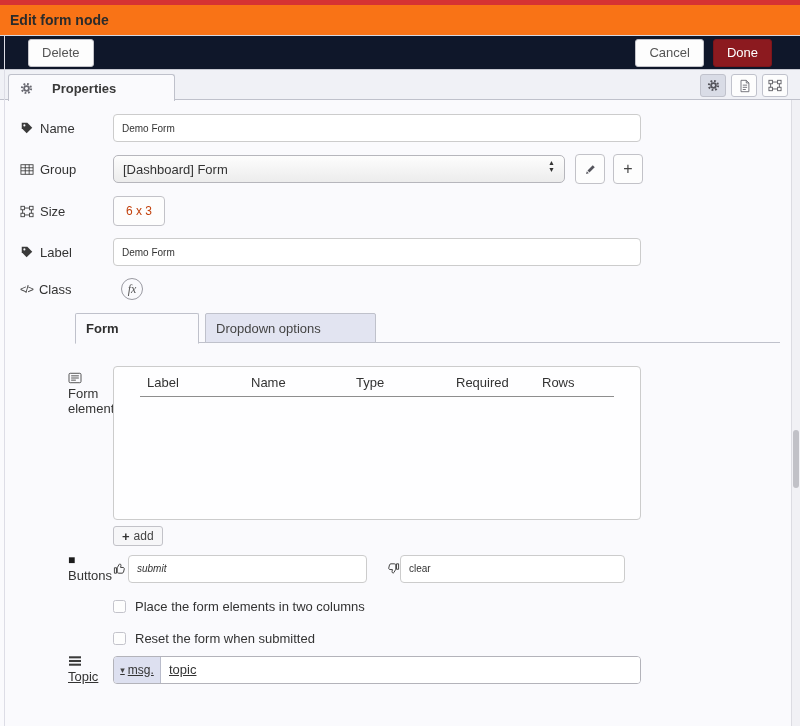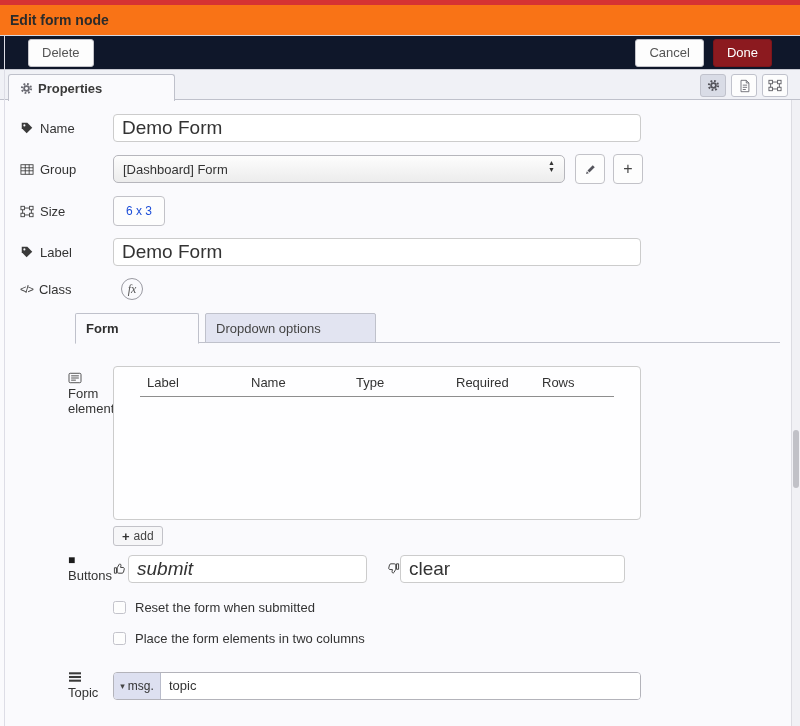--- a/index.html
+++ b/index.html
@@ -27,21 +27,21 @@
   .btn-done { background:#8c1a1f; border-color:#7c151a; color:#fff; }
   .toolbar-spacer { flex:1; }
   .btn + .btn { margin-left:9px; }
   
   .tabbar {
     height:30px; background:#f0f1f6; border-bottom:1px solid #bfc1cb; position:relative;
   }
   .tab-properties {
     position:absolute; left:8px; top:4px; height:27px; width:167px;
     background:#fafafd; border:1px solid #bfc1cb; border-bottom:none;
-    border-radius:3px 3px 0 0; display:flex; align-items:center; gap:5px;
+    border-radius:3px 3px 0 0; display:flex; align-items:center; gap:19px;
     padding-left:11px; font-weight:bold; color:#3a3a3a; cursor:pointer; z-index:2;
   }
   .tab-iconbtns { position:absolute; right:12px; top:4px; display:flex; gap:5px; }
   .icon-btn {
     width:26px; height:23px; border:1px solid #c0c2cc; border-radius:3px;
     background:#fdfdfd; display:flex; align-items:center; justify-content:center; cursor:pointer;
   }
   .icon-btn.active { background:#d9dce6; }
   
   .content { height:626px; background:#fafafd; padding:14px 12px 0 10px; position:relative; }
@@ -49,41 +49,41 @@
   .row { display:flex; align-items:center; margin-bottom:12px; }
   .row.top { align-items:flex-start; }
   .lbl {
     width:103px; flex:none; display:flex; align-items:center; gap:6px;
     padding-left:10px; color:#333;
   }
   .lbl.indent { padding-left:58px; flex-wrap:wrap; row-gap:2px; }
   .lbl .txt { white-space:pre-line; }
   .tin {
     height:28px; border:1px solid #cccccc; border-radius:4px; background:#fff;
-    padding:0 8px; font-size:19px; color:#333; font-family:inherit; outline:none;
+    padding:0 8px; font-size:10px; color:#333; font-family:inherit; outline:none;
   }
   .tin::placeholder { color:#b4b4bc; }
   .w-full { width:528px; }
   
   .selectbox {
     width:452px; height:28px; border:1px solid #b6b6bc; border-radius:5px;
     background:linear-gradient(#fdfdfd,#ececec);
     display:flex; align-items:center; padding:0 14px 0 9px; position:relative; cursor:pointer;
   }
   .sel-arrows {
     position:absolute; right:9px; top:4px; display:flex; flex-direction:column;
     font-size:7px; line-height:6.5px; color:#333;
   }
   .sq-btn {
     width:30px; height:30px; border:1px solid #c2c2c8; border-radius:4px; background:#fdfdfd;
     display:flex; align-items:center; justify-content:center; cursor:pointer;
   }
   .size-btn {
     height:30px; padding:0 12px; border:1px solid #c2c2c8; border-radius:4px;
-    background:#fdfdfd; font-size:12px; color:#1d4ed8; display:flex; align-items:center; cursor:pointer;
+    background:#fdfdfd; font-size:12px; color:#c2410c; display:flex; align-items:center; cursor:pointer;
   }
   .fx-badge {
     width:22px; height:22px; border:1px solid #9a9aa2; border-radius:50%;
     margin-left:8px; display:flex; align-items:center; justify-content:center;
     font-family:"Liberation Serif","DejaVu Serif",serif; font-style:italic;
     font-size:12px; color:#555; flex:none;
   }
   .code-glyph { font-size:11px; color:#444; letter-spacing:-1px; }
   
   .subtabs {
@@ -342,32 +342,32 @@
     <input class="tin" style="width: 239px; font-style: italic;" value="submit">
     <span class="thumb" style="margin-left:18px">
       <svg class="fi" width="15" height="15" viewBox="0 0 16 16" style="transform:rotate(180deg)">
         <path d="M1.5 7.2h2.2v5.8H1.5z" fill="none" stroke="#3a3a3a" stroke-width="1"></path>
         <path d="M4.5 12.2c.4.5 1 .8 1.7.8h3.5c.7 0 1.3-.5 1.5-1.2l.8-3.2c.2-.9-.4-1.7-1.3-1.7H8.1l.4-2.3c.1-.7-.4-1.4-1.1-1.4-.4 0-.7.2-.9.5L4.5 7.2z" fill="none" stroke="#3a3a3a" stroke-width="1" stroke-linejoin="round"></path>
       </svg>
     </span>
     <input class="tin" style="width: 225px;" value="clear">
   </div>
 
+  <div class="row" style="margin-top:16px;margin-bottom:0;">
+    <div class="lbl indent"></div>
+    <span class="checkbox"></span>
+    <span class="chk-label">Place the form elements in two columns</span>
+  </div>
   <div class="row" style="margin-top:17px;margin-bottom:0;">
     <div class="lbl indent"></div>
     <span class="checkbox"></span>
     <span class="chk-label">Reset the form when submitted</span>
   </div>
-  <div class="row" style="margin-top:16px;margin-bottom:0;">
-    <div class="lbl indent"></div>
-    <span class="checkbox"></span>
-    <span class="chk-label">Place the form elements in two columns</span>
-  </div>
-
-  <div class="row" style="margin-top:25px;">
+
+  <div class="row" style="margin-top:9px;text-decoration:underline;">
     <div class="lbl indent">
       <span>
         <svg class="fi" width="14" height="12" viewBox="0 0 16 14">
           <rect x="1" y="1.5" width="14" height="2.4" fill="#3a3a3a"></rect>
           <rect x="1" y="5.8" width="14" height="2.4" fill="#3a3a3a"></rect>
           <rect x="1" y="10.1" width="14" height="2.4" fill="#3a3a3a"></rect>
         </svg>
       </span>
       <span class="txt">Topic</span>
     </div>

